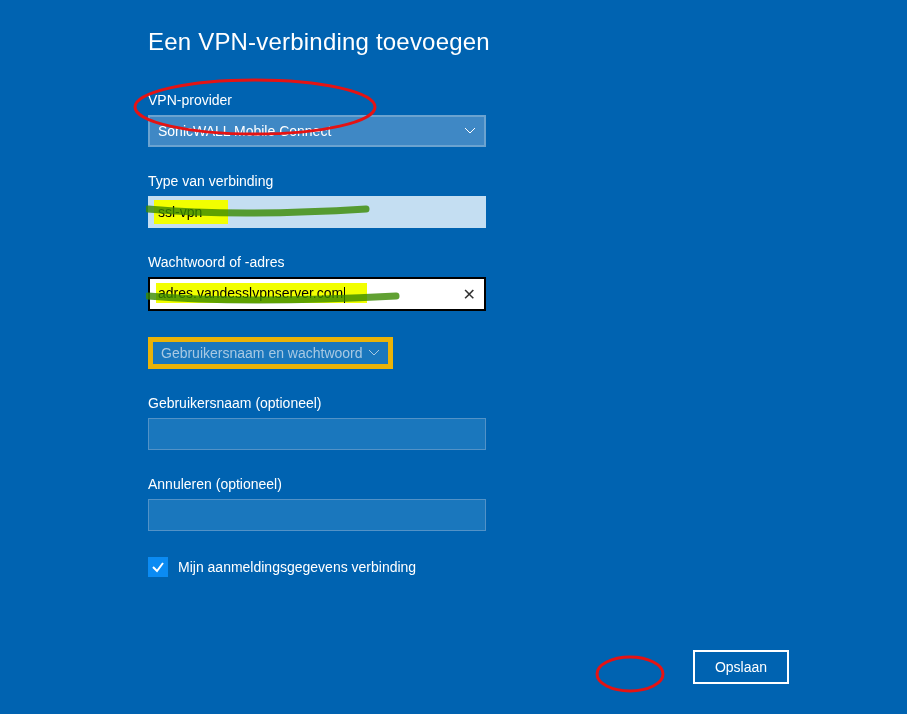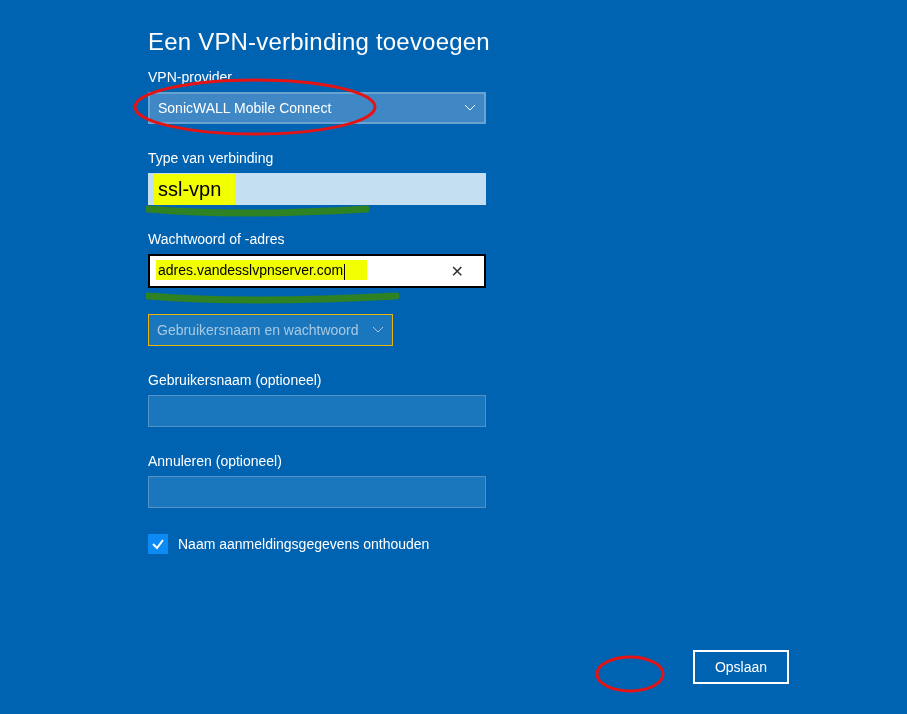--- a/index.html
+++ b/index.html
@@ -12,21 +12,21 @@
     overflow: hidden;
   }
   .container {
     padding: 28px 0 0 148px;
     position: relative;
     height: 100%;
   }
   h1 {
     font-weight: 300;
     font-size: 24px;
-    margin-bottom: 13px;
+    margin-bottom: 36px;
     letter-spacing: 0.2px;
   }
   .field-group {
     margin-bottom: 26px;
   }
   .label {
     font-size: 14px;
     font-weight: 400;
     margin-bottom: 7px;
   }
@@ -38,21 +38,21 @@
     display: flex;
     align-items: center;
     justify-content: space-between;
     padding: 0 8px;
     font-size: 14px;
     color: #fff;
     cursor: pointer;
   }
   .dropdown.disabled {
     background: #1a77bd;
-    border: 1px solid #eab308;
+    border: 5px solid #eab308;
     color: #a8c9e3;
     width: 245px;
     text-align: right;
   }
   .chevron {
     display: inline-block;
   }
   .chevron svg { display: block; }
   .text-input-display {
     width: 338px;
@@ -62,31 +62,31 @@
     padding: 0 6px;
     font-size: 14px;
   }
   .name-input {
     background: #c4def2;
     border: none;
     color: #000;
   }
   .name-input .hl {
     background: #f2ff00;
-    padding: 4px 14px 4px 4px;
-    font-size: 20px;
+    padding: 4px 26px 4px 4px;
+    font-size: 14px;
   }
   .server-row {
     display: flex;
     align-items: center;
     width: 338px;
     height: 34px;
     background: #fff;
     border: 2px solid #000;
-    padding: 0 18px 0 6px;
+    padding: 0 6px 0 6px;
   }
   .server-text {
     flex: 1;
     color: #000;
     font-size: 14px;
     position: relative;
   }
   .server-text .hl {
     background: #f2ff00;
     padding: 2px 24px 2px 2px;
@@ -210,21 +210,21 @@
     <div class="label">Annuleren (optioneel)</div>
     <div class="empty-input"></div>
   </div>
 
   <div class="remember-row">
     <div class="checkbox">
       <svg width="14" height="14" viewBox="0 0 14 14">
           <path d="M2 7 L6 11 L12 3" stroke="#fff" stroke-width="2" fill="none"></path>
         </svg>
     </div>
-    <span>Naam aanmeldingsgegevens onthouden</span>
+    <span>Mijn aanmeldingsgegevens verbinding</span>
   </div>
 
   <div class="button-row">
     <button class="btn">Opslaan</button>
   </div>
 </div>
 
 <svg class="anno" style="left:120px; top:72px;" width="270" height="70">
   <ellipse cx="135" cy="35" rx="120" ry="27" stroke="#e51313" stroke-width="3" fill="none"></ellipse>
 </svg>

